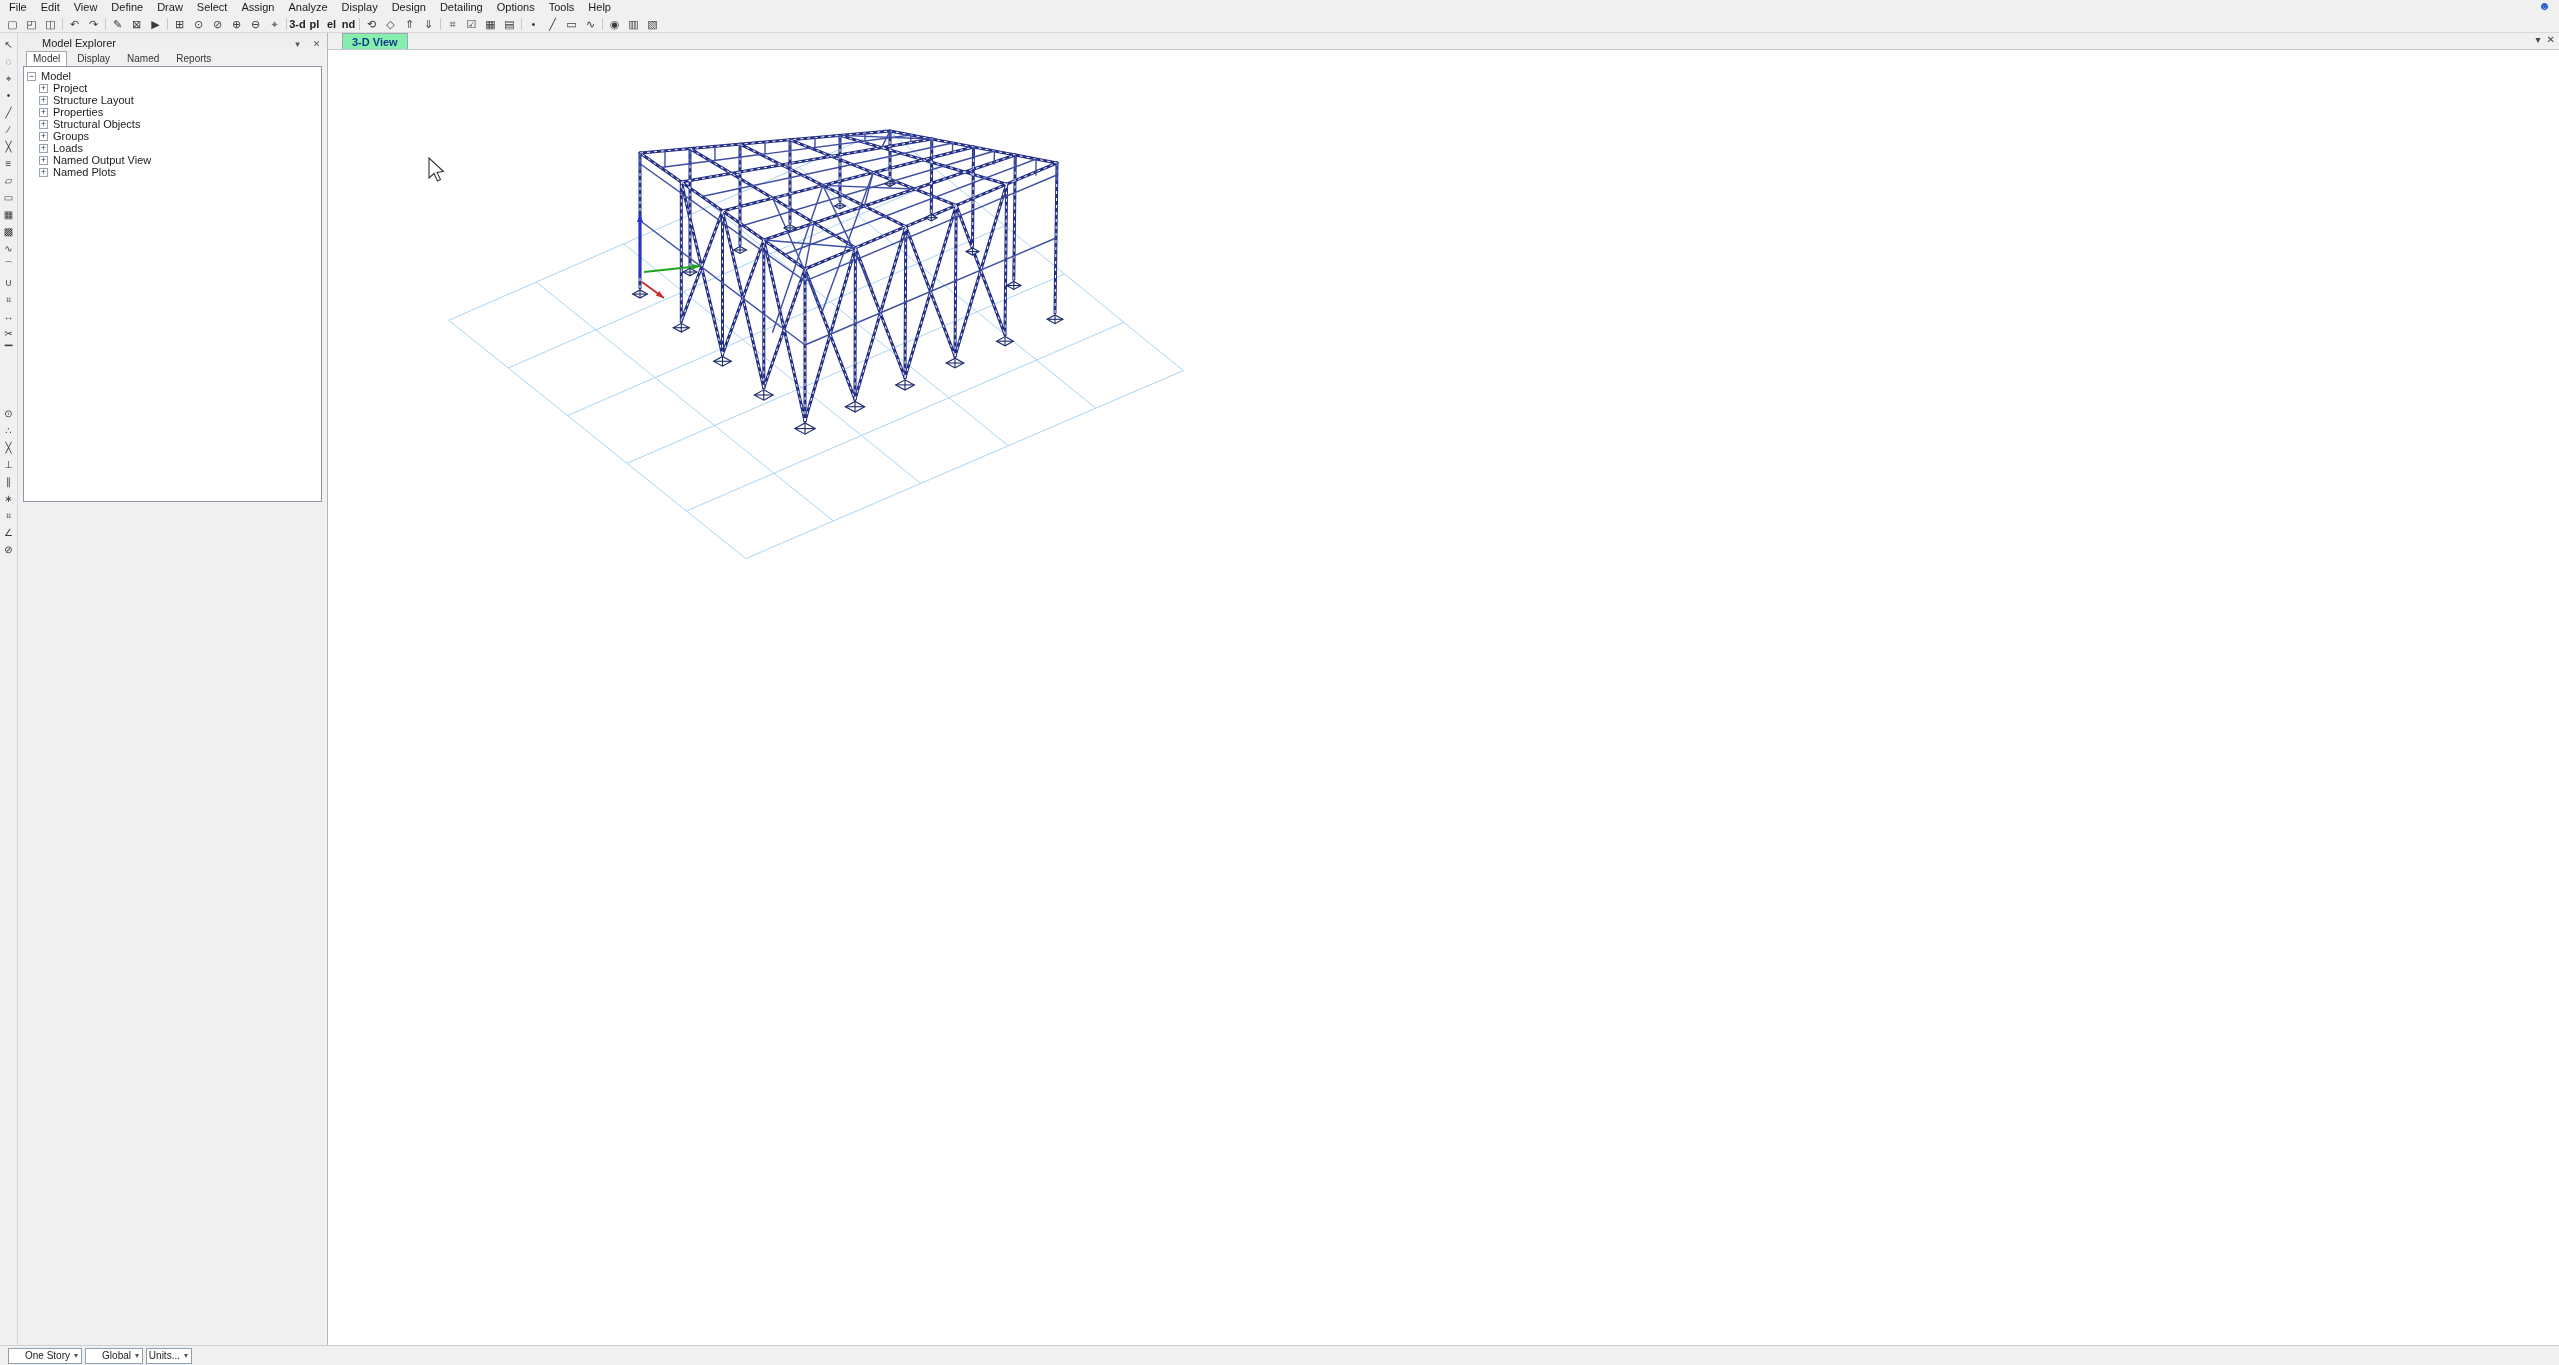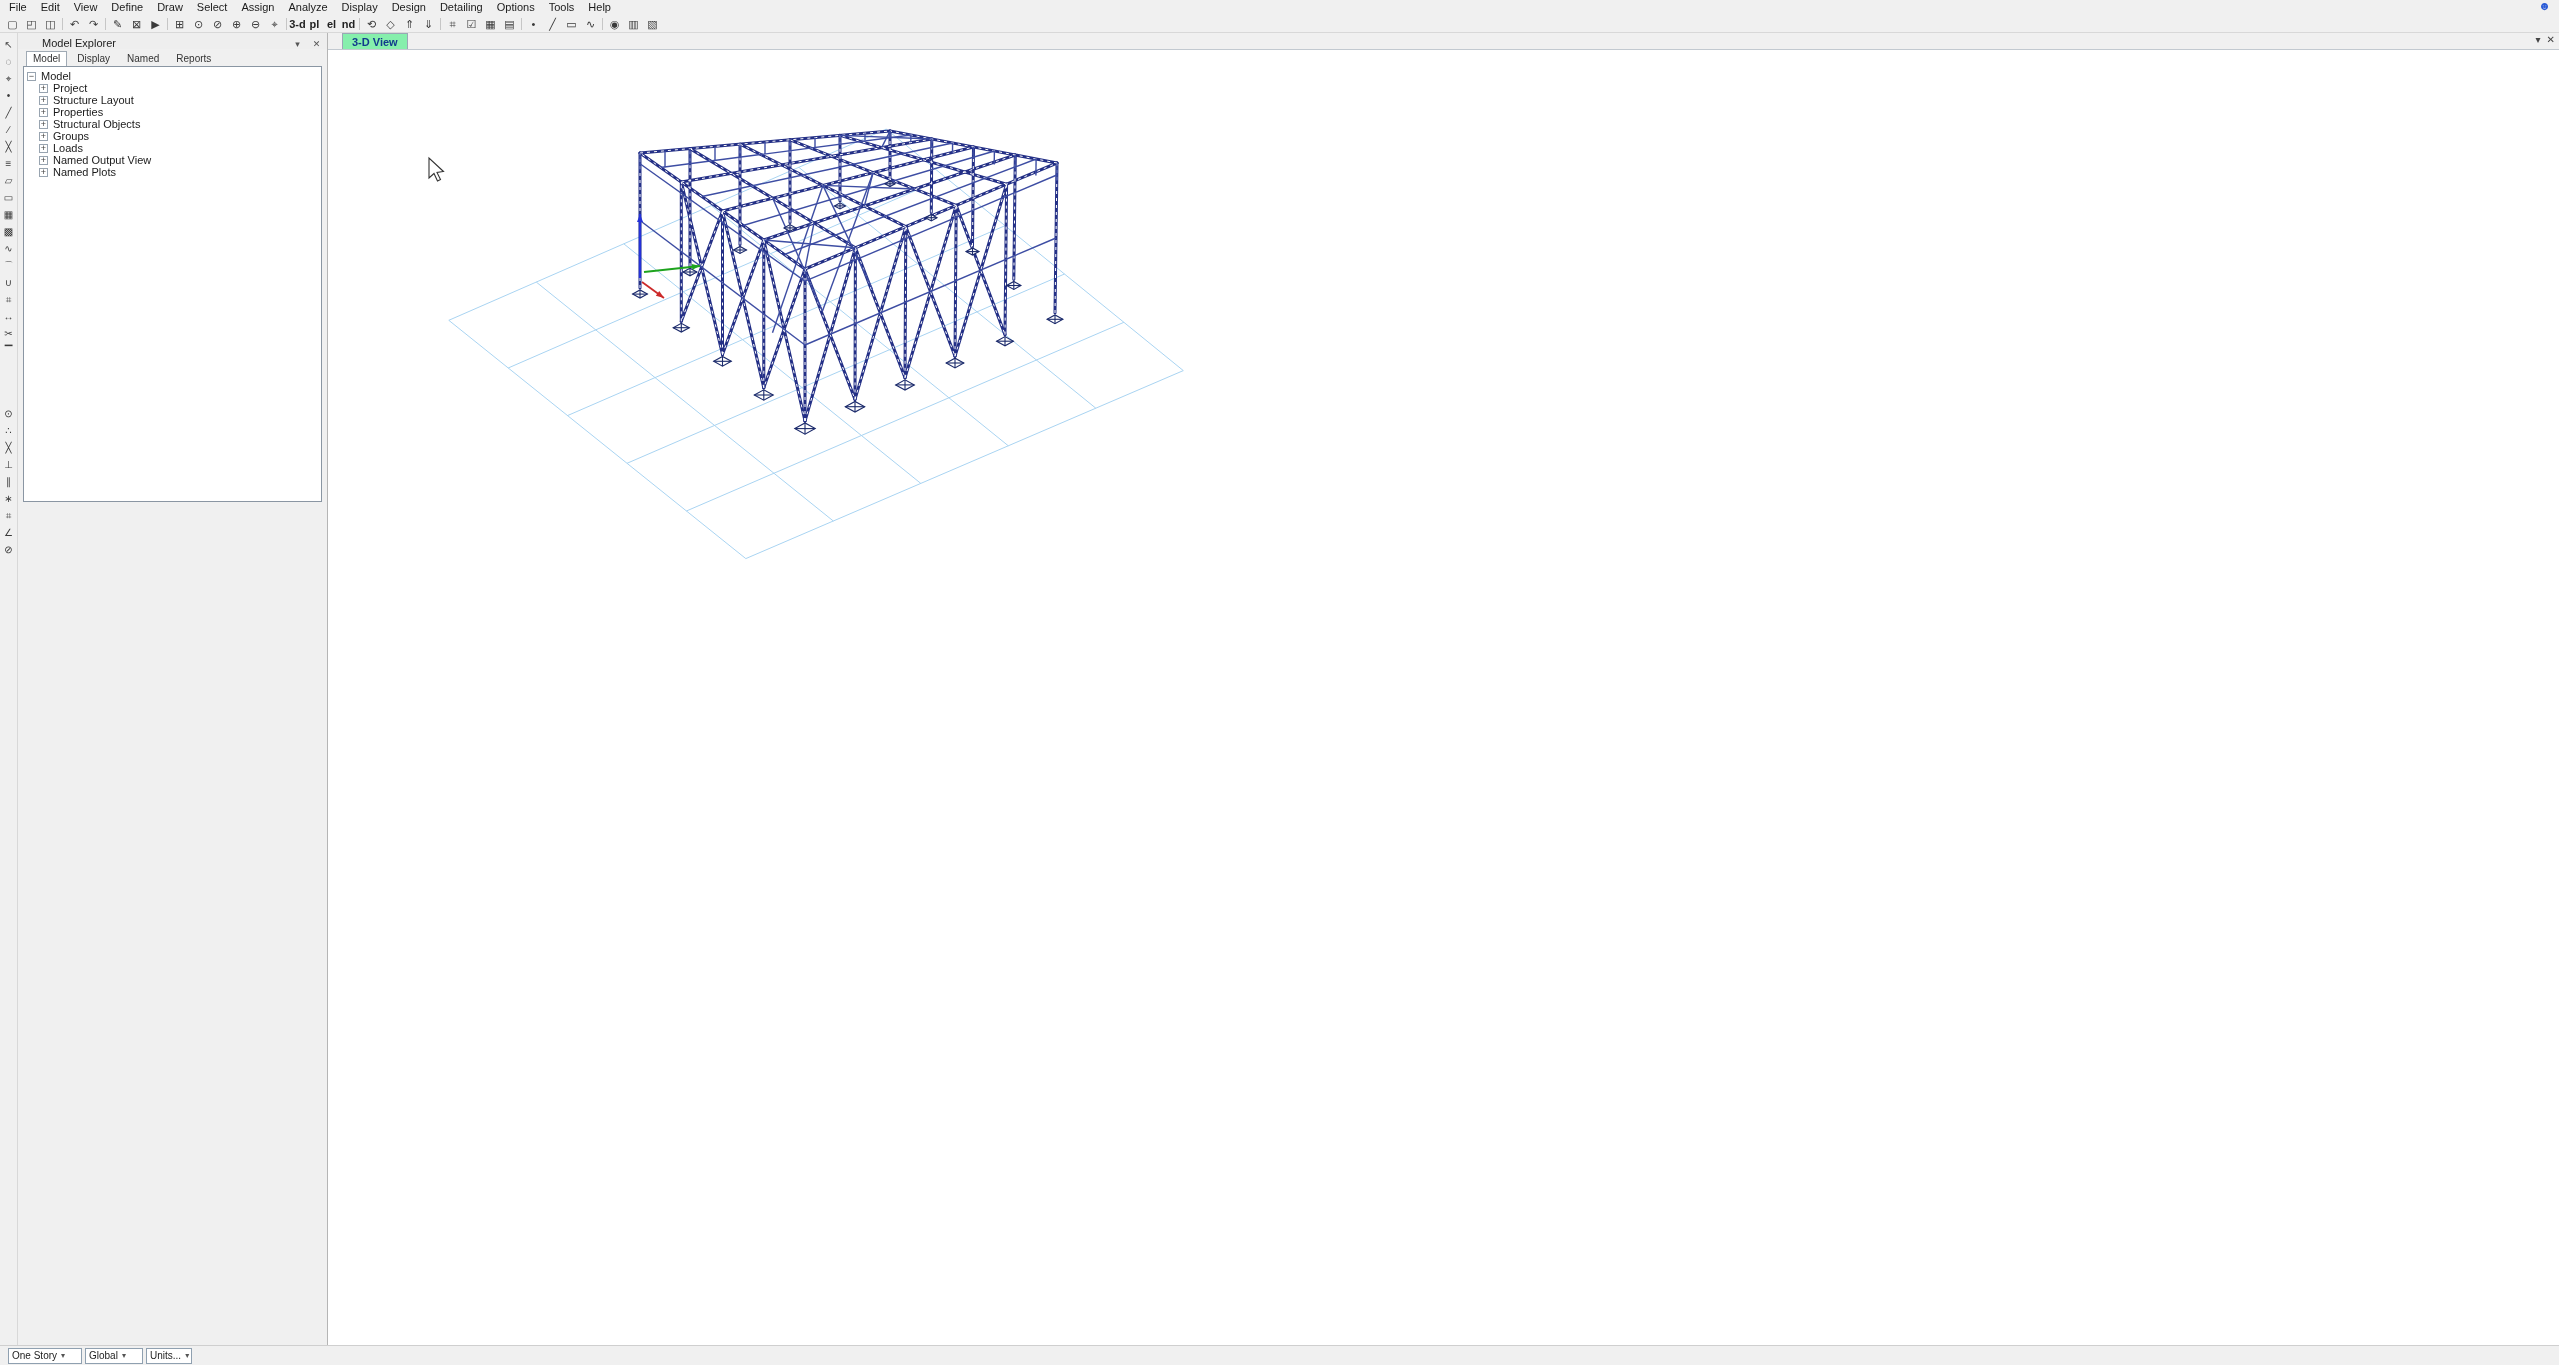--- a/index.html
+++ b/index.html
@@ -64,21 +64,21 @@
   #view3d .heavy line{stroke:var(--member,#232f86);stroke-width:3;stroke-linecap:round}
   #view3d .dash line{stroke:#ffffff;stroke-width:1;stroke-dasharray:3 4;stroke-linecap:butt}
   #view3d .light line{stroke:var(--member-light,#3d4da3);stroke-width:1.4}
   #view3d .sup line{stroke:#1b2a6b;stroke-width:1.1}
   #view3d .sup polygon{fill:#ffffff;stroke:#1b2a6b;stroke-width:1.1}
 
   
   #statusbar{height:20px;background:#f0f0f0;border-top:1px solid #cfcfcf;
              display:flex;align-items:center;font-size:11px;color:#222;padding:0 5px}
   #status-message{flex:1;white-space:nowrap}
-  .status-combo{display:flex;align-items:center;justify-content:flex-start;background:#fff;
+  .status-combo{display:flex;align-items:center;justify-content:flex-end;background:#fff;
                 border:1px solid #8fa0b0;font-size:10px;height:16px;padding:0 3px;margin-left:3px;
                 white-space:nowrap;overflow:hidden}
   .status-combo .arrow{font-size:8px;color:#555;margin-left:4px}
   #combo-story{width:74px}
   #combo-coord{width:58px}
   #combo-units{width:46px}
 </style>
 </head>
 <body>
 

